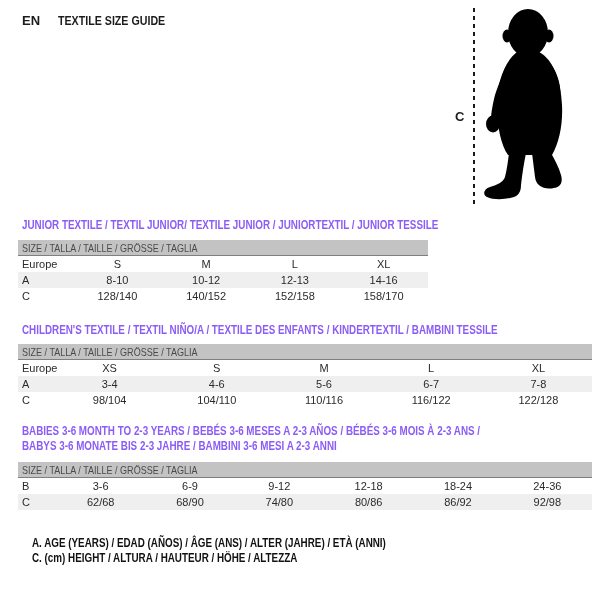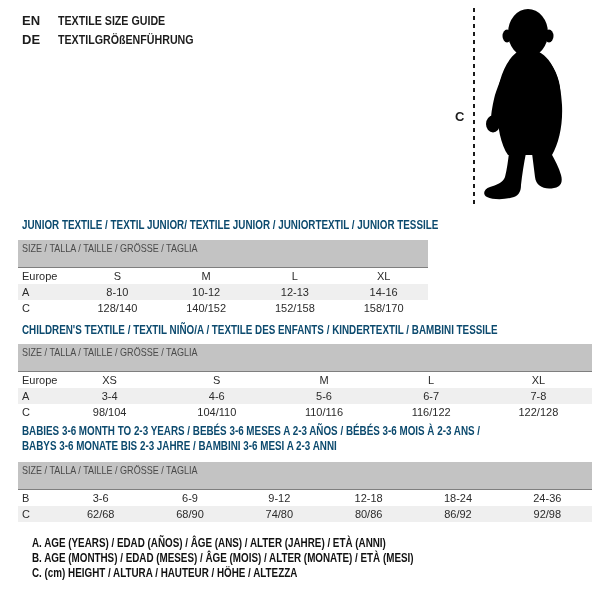--- a/index.html
+++ b/index.html
@@ -16,22 +16,22 @@
   .lang-row{display:flex;height:19px;align-items:flex-start;font-size:13px;font-weight:bold;}
   .lang-code{width:36px;flex:0 0 36px;}
 
   
   .fig-line{left:473px;top:8px;width:2px;height:199px;
     background:repeating-linear-gradient(to bottom,#1a1a1a 0 4px,transparent 4px 8px);}
   .fig-c{left:455px;top:109px;font-size:13px;font-weight:bold;}
   .baby{left:481px;top:5px;}
 
   
-  .tbl-title{font-size:12px;font-weight:bold;color:#0c4a6e;line-height:15px;}
-  .size-bar{height:28px;line-height:16px;background:#c3c3c3;border-bottom:1px solid #7f7f7f;
+  .tbl-title{font-size:12px;font-weight:bold;color:#8b5cf6;line-height:15px;}
+  .size-bar{height:16px;line-height:16px;background:#c3c3c3;border-bottom:1px solid #7f7f7f;
     font-size:11px;color:#4a4a4a;padding-left:4px;box-sizing:border-box;}
   table{border-collapse:collapse;table-layout:fixed;width:100%;}
   td{height:16px;line-height:16px;font-size:11px;text-align:center;padding:0;
      white-space:nowrap;color:#2b2b2b;}
   td.lbl{text-align:left;padding-left:4px;overflow:visible;}
   tr.alt{background:#efefef;}
   .t-wrap{box-sizing:border-box;}
   .t1{left:18px;top:240px;width:410px;}
   .t2{left:18px;top:344px;width:574px;}
   .t3{left:18px;top:462px;width:574px;}
@@ -43,24 +43,20 @@
   .note-line{font-size:12px;font-weight:bold;line-height:15px;color:#111;}
 </style>
 </head>
 <body>
 
 <div class="abs langs">
   <div class="lang-row">
     <span class="lang-code">EN</span>
     <span class="cond">TEXTILE SIZE GUIDE</span>
   </div>
-  <div class="lang-row">
-    <span class="lang-code">DE</span>
-    <span class="cond">TEXTILGRÖßENFÜHRUNG</span>
-  </div>
 </div>
 
 <div class="abs fig-line"></div>
 <div class="abs fig-c">C</div>
 <svg class="abs baby" width="98" height="204" viewBox="0 0 98 204" xmlns="http://www.w3.org/2000/svg">
   <g fill="#000000">
     <ellipse cx="47" cy="28" rx="20" ry="24"></ellipse>
     <ellipse cx="26" cy="31" rx="4.5" ry="6.5"></ellipse>
     <ellipse cx="68" cy="31" rx="4.5" ry="6.5"></ellipse>
     <path d="M36,47 C22,58 16,80 16,100 C16,122 20,140 27,150 L71,150 C78,138 82,120 81,100 C80,76 72,54 58,47 Z"></path>
@@ -198,18 +194,15 @@
     </tr>
   </tbody>
     </table>
 </div>
 
 <div class="abs notes">
   <div class="note-line">
     <span class="cond">A. AGE (YEARS) / EDAD (AÑOS) / ÂGE (ANS) / ALTER (JAHRE) / ETÀ (ANNI)</span>
   </div>
   <div class="note-line">
-    <span class="cond">B. AGE (MONTHS) / EDAD (MESES) / ÂGE (MOIS) / ALTER (MONATE) / ETÀ (MESI)</span>
-  </div>
-  <div class="note-line">
     <span class="cond">C. (cm) HEIGHT / ALTURA / HAUTEUR / HÖHE / ALTEZZA</span>
   </div>
 </div>
 
 </body></html>

